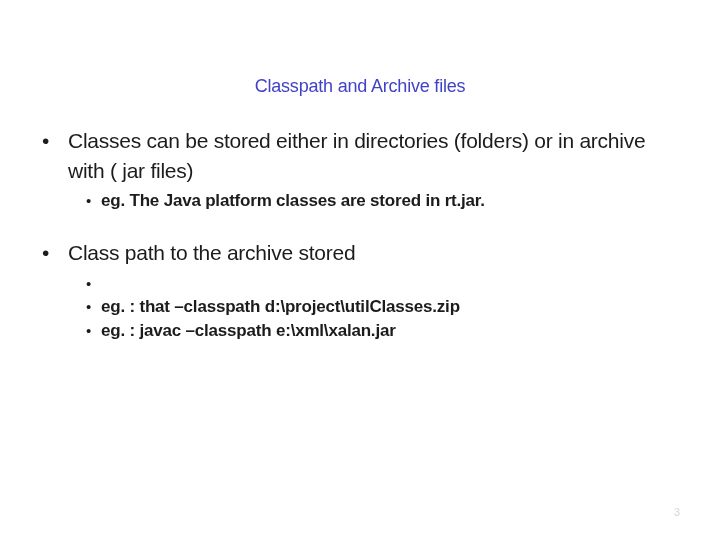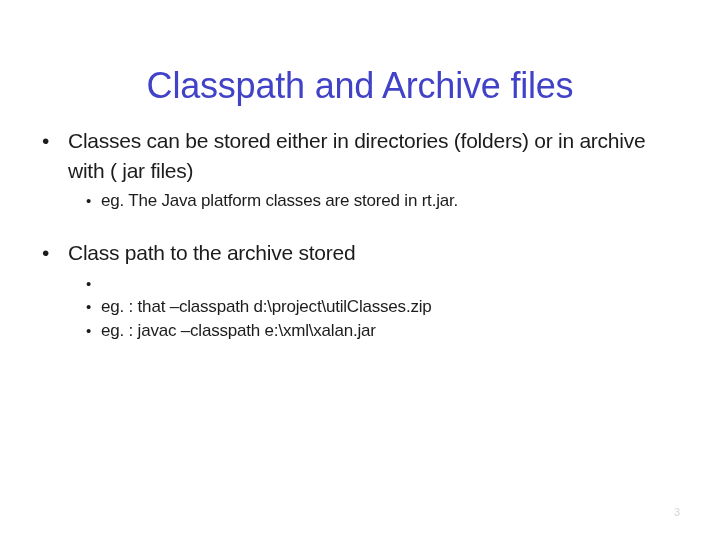--- a/index.html
+++ b/index.html
@@ -19,21 +19,21 @@
     -webkit-font-smoothing: antialiased;
   }
 
   
   .slide-title {
     position: absolute;
     left: 0;
     top: 70px;
     width: 720px;
     text-align: center;
-    font-size: 36px;
+    font-size: 18px;
     line-height: 32px;
     font-weight: 400;
     color: #4242c8;
     letter-spacing: -0.2px;
     white-space: nowrap;
   }
 
   
   .body {
     position: absolute;
@@ -79,20 +79,21 @@
     left: 50px;
     top: 0;
     width: 14px;
     font-size: 15px;
     line-height: 22px;
     color: #1c1c1c;
     text-align: left;
   }
   .lvl2 > .txt {
     display: block;
+    font-weight: bold;
   }
 
   
   .gap-lvl2-after   { margin-top: 4px; }
   .gap-block        { margin-top: 26px; }
   .gap-sub          { margin-top: 5px; }
   .gap-eg           { margin-top: 28px; }
   .gap-eg-tight     { margin-top: 2px; }
 
   

